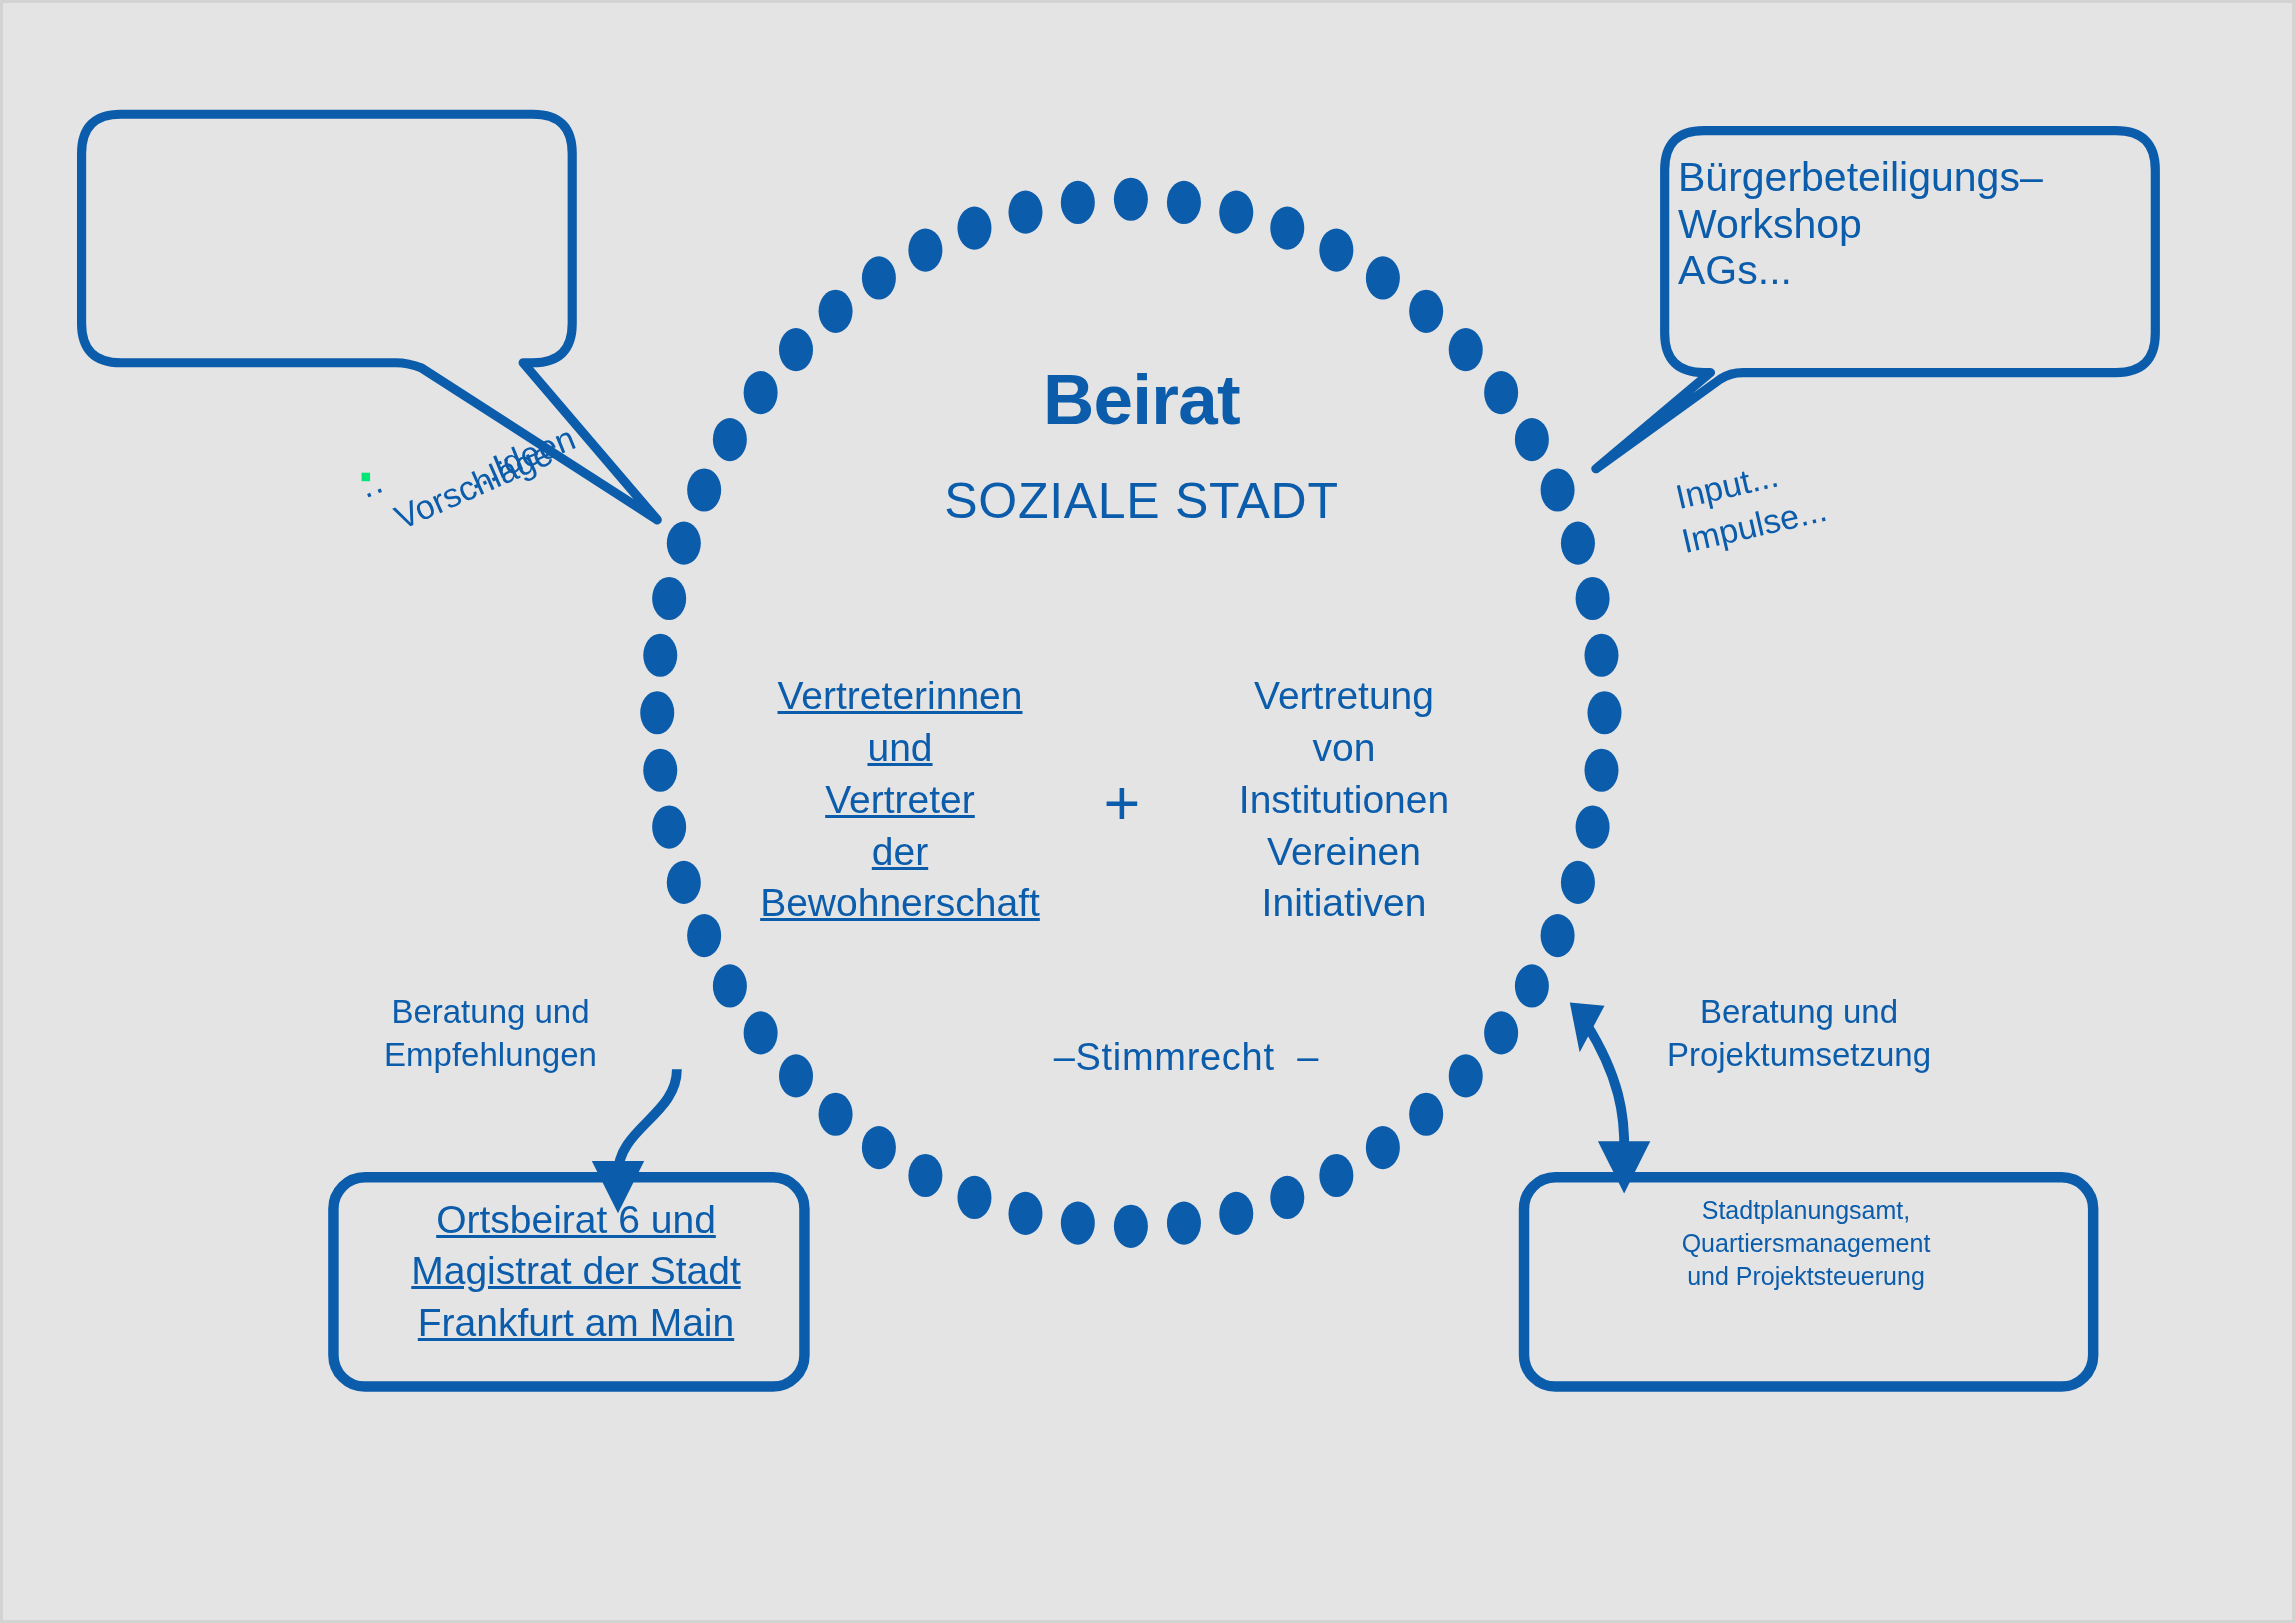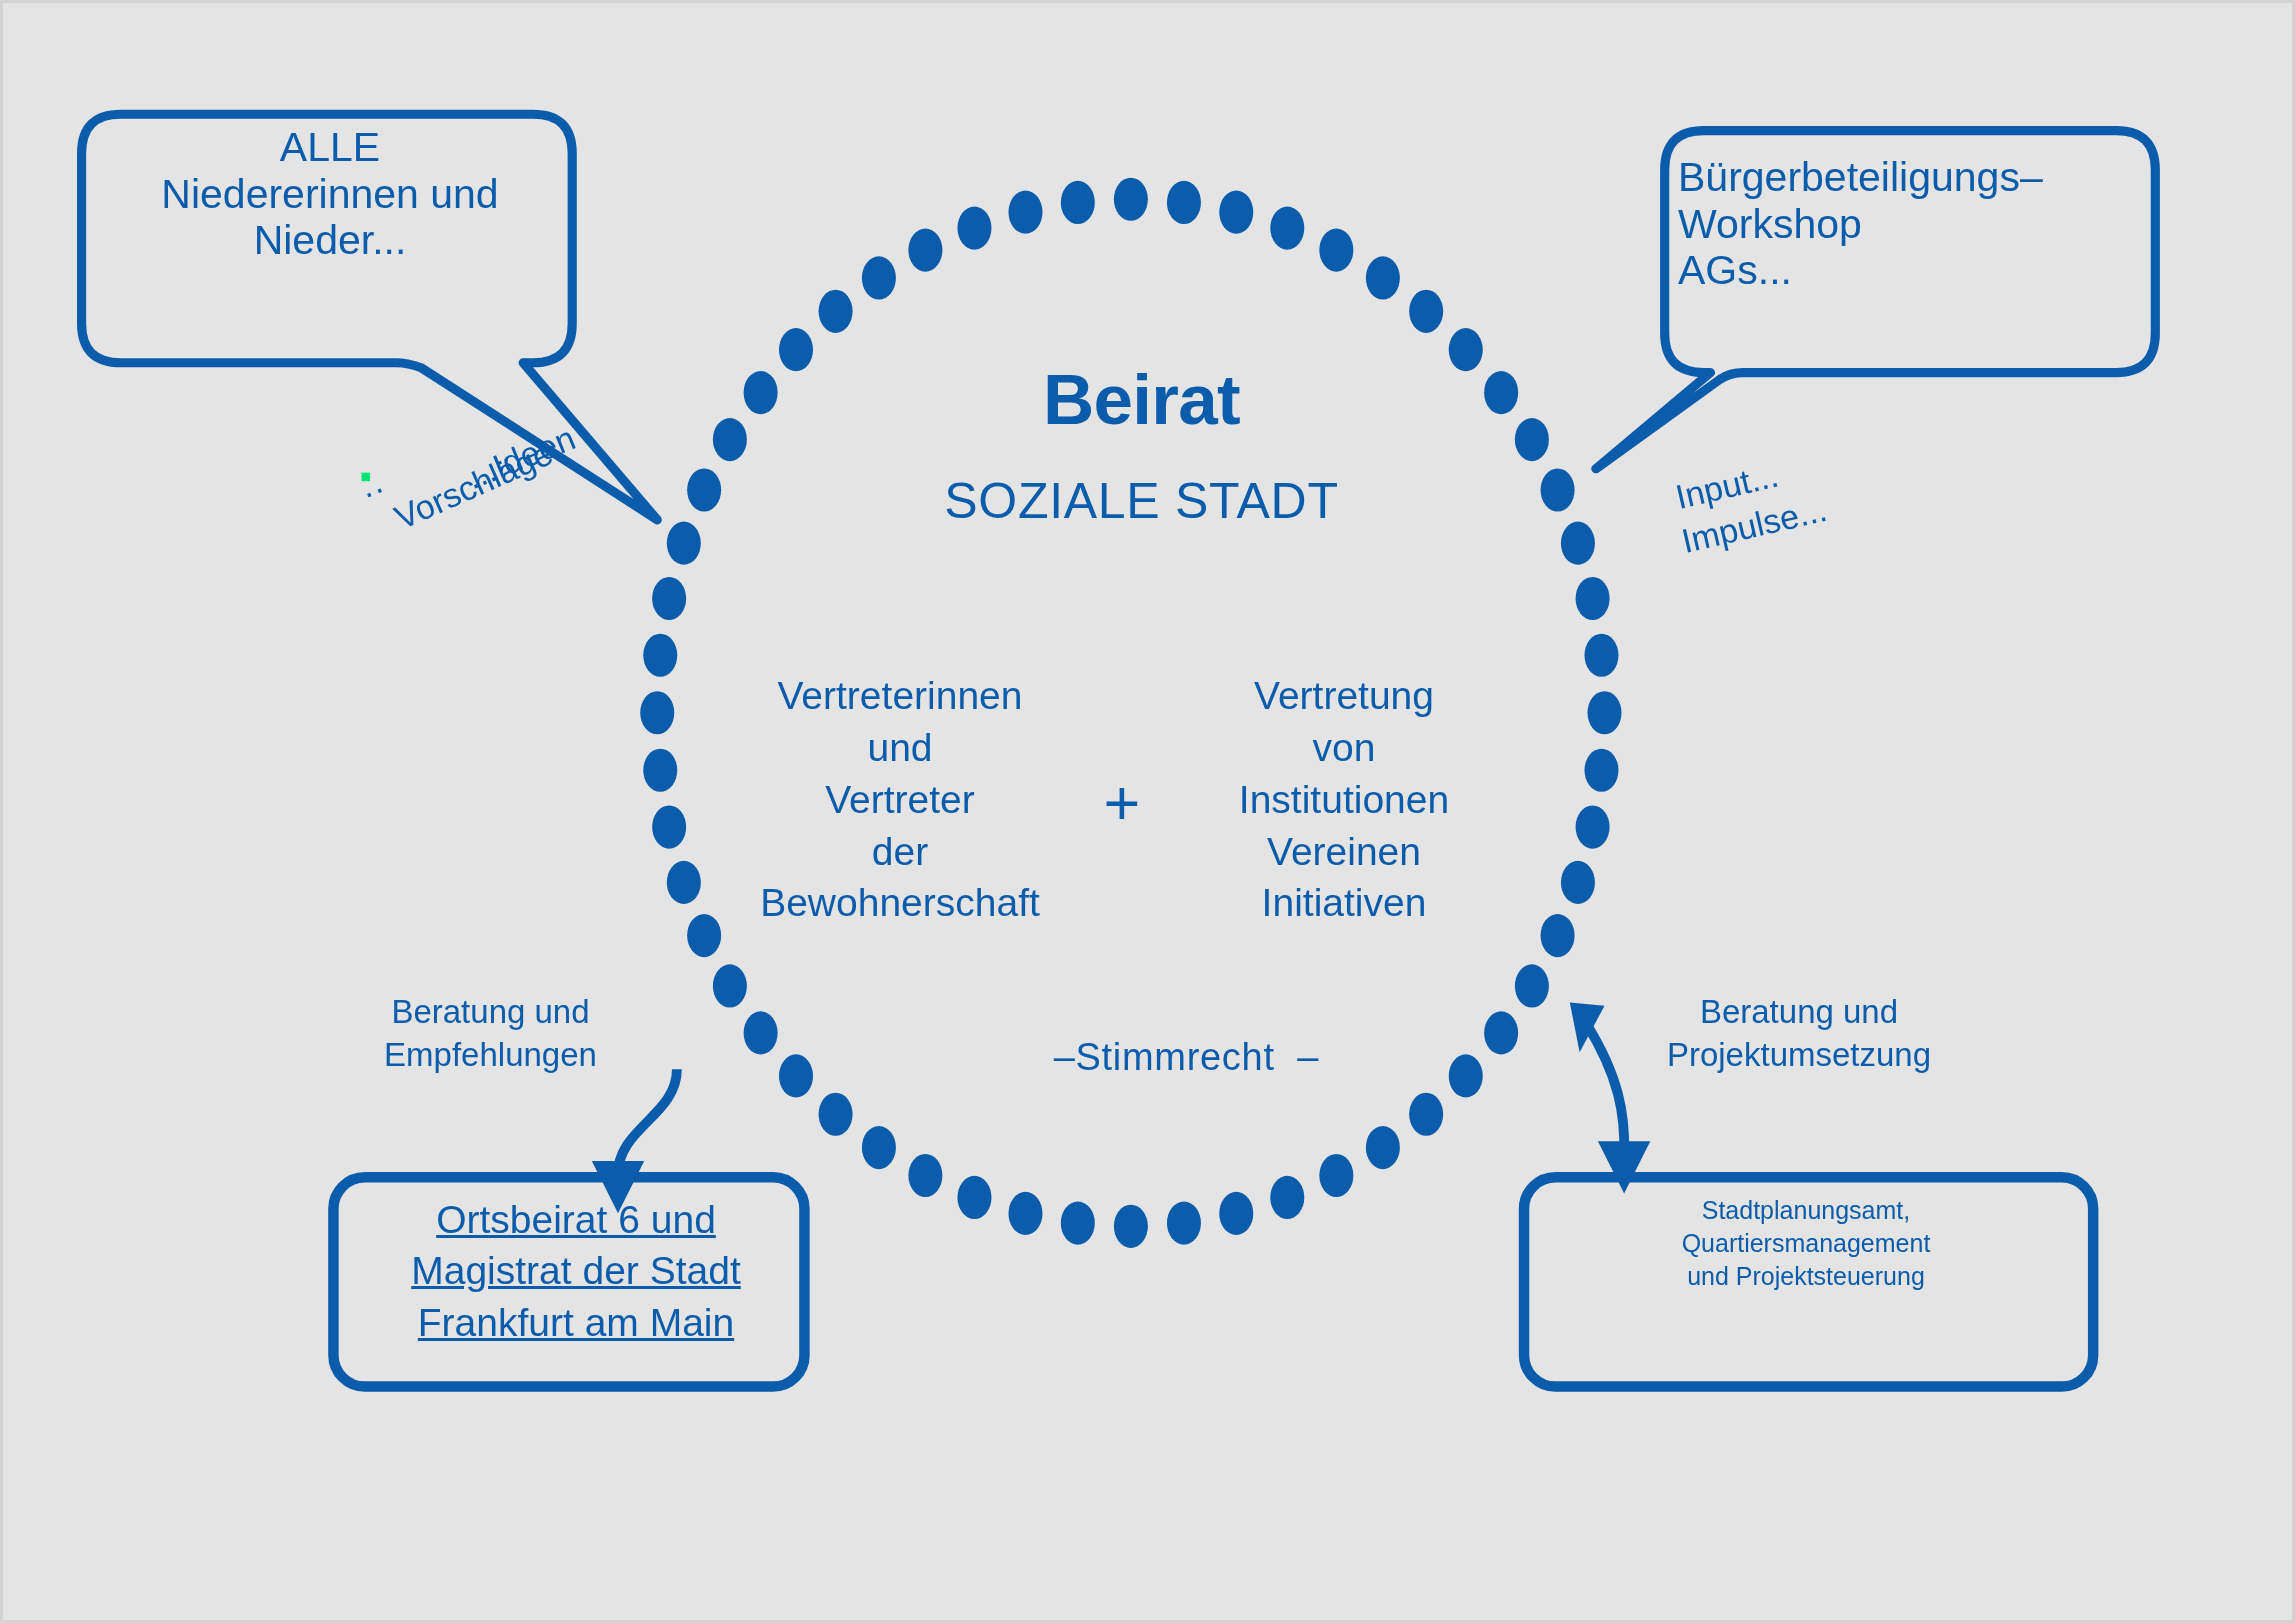--- a/index.html
+++ b/index.html
@@ -70,20 +70,21 @@
     width: 733px;
     font-size: 50px;
     text-align: center;
   }
   #col-left {
     left: 694px; top: 667px;
     width: 406px;
     font-size: 39px;
     text-align: center;
     line-height: 1.33;
+    text-decoration: underline;
   }
   #col-right {
     left: 1158px; top: 667px;
     width: 366px;
     font-size: 39px;
     text-align: center;
     line-height: 1.33;
   }
   #plus-sign {
     left: 1073px; top: 769px;
@@ -280,23 +281,20 @@
 
     <g>
       <path d="M 2420 1560 C 2470 1640 2480 1700 2478 1760" fill="none" stroke="#0b5cab" stroke-width="15" stroke-linecap="butt"></path>
       <polygon points="2438,1740 2518,1740 2478,1820" fill="#0b5cab"></polygon>
       <polygon points="2448,1533 2395,1528 2410,1604" fill="#0b5cab"></polygon>
     </g>
 
     <rect x="548" y="718" width="13" height="13" fill="#00e676"></rect>
   </svg>
 
-  <div class="txt" id="bubble-left-text">ALLE
-Niedererinnen und
-Nieder...</div>
 
   <div class="txt" id="bubble-right-text">Bürgerbeteiligungs–
 Workshop
 AGs...</div>
 
   <div class="txt" id="circle-title">Beirat</div>
 
   <div class="txt" id="circle-sub1">SOZIALE STADT</div>
 
 

